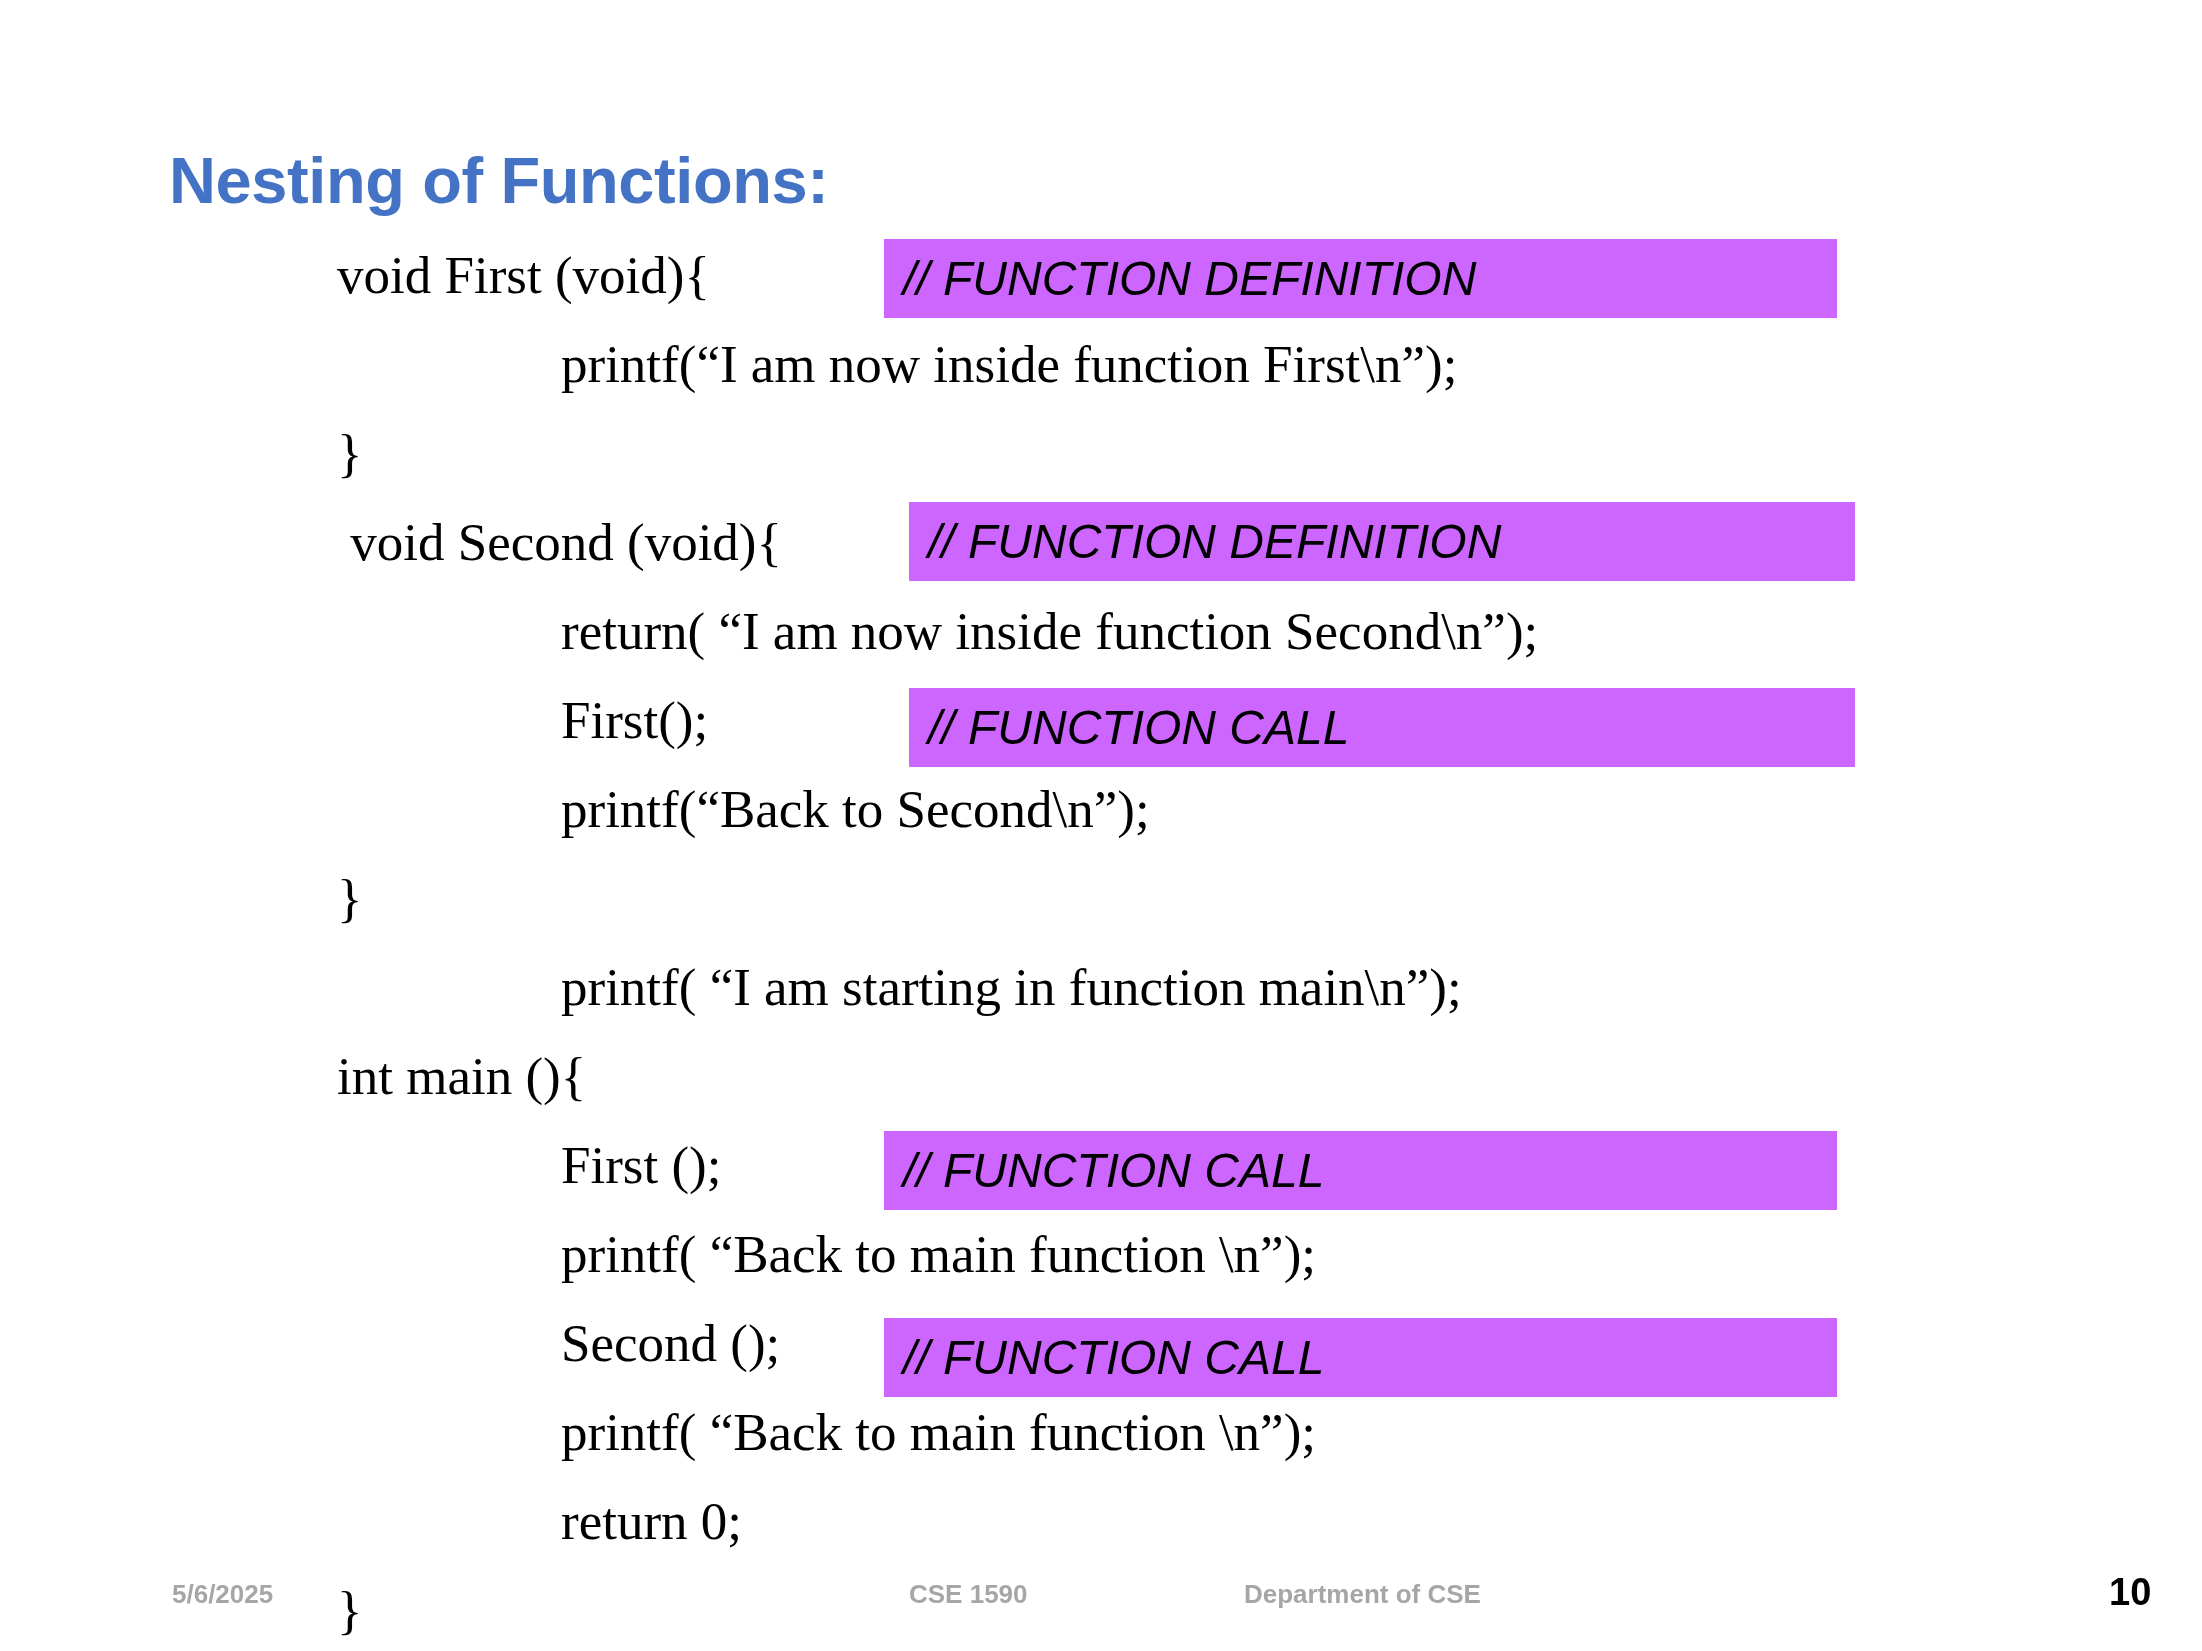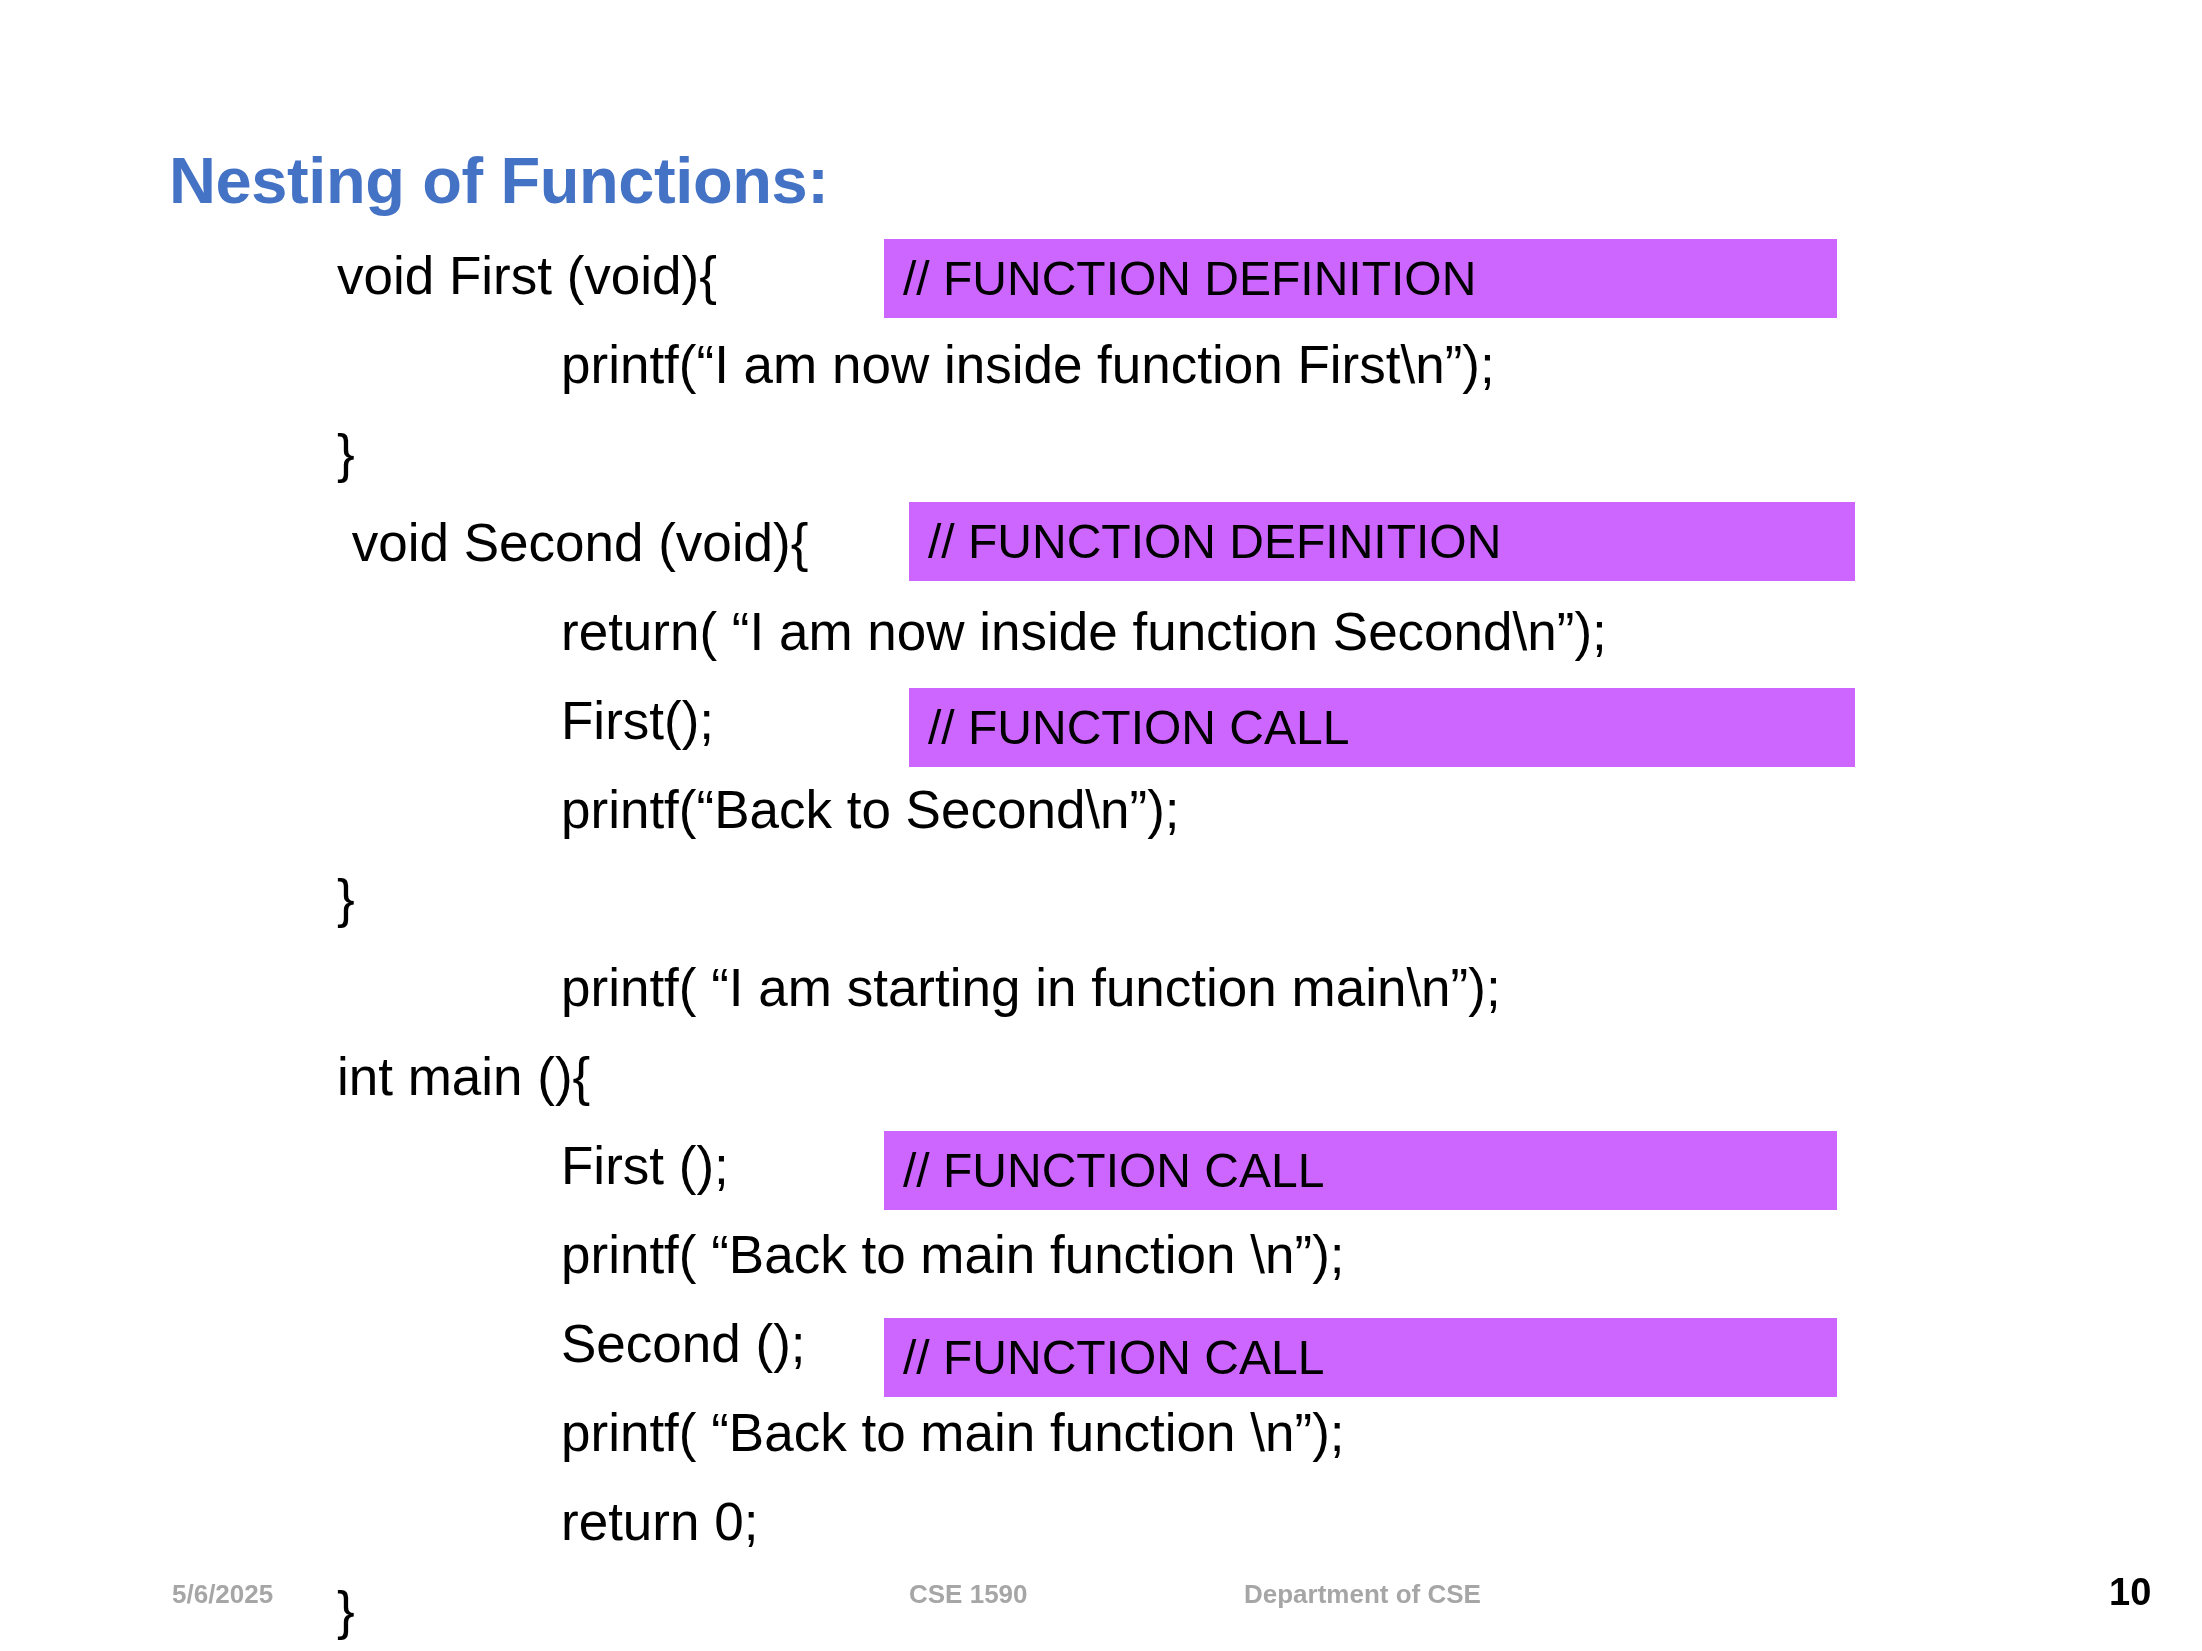--- a/index.html
+++ b/index.html
@@ -48,37 +48,38 @@
     height: 89px;
   }
 
   .code-text {
     position: absolute;
     top: 0;
     font-size: 53px;
     line-height: 89px;
     color: #000000;
     white-space: pre;
-    font-family: Liberation Sans, sans-serif;
+    font-family: Liberation Serif, serif;
   }
 
   .indent-0 { left: 337px; }
   .indent-1 { left: 561px; }
 
   
   .comment-box {
     position: absolute;
     background: #CC66FF;
     color: #000000;
     font-size: 48px;
     line-height: 1;
     white-space: nowrap;
     box-sizing: border-box;
     display: flex;
     align-items: center;
+    font-style: italic;
   }
 
   
   #footer {
     position: absolute;
     left: 0;
     top: 1580px;
     width: 2062px;
     height: 43px;
   }

